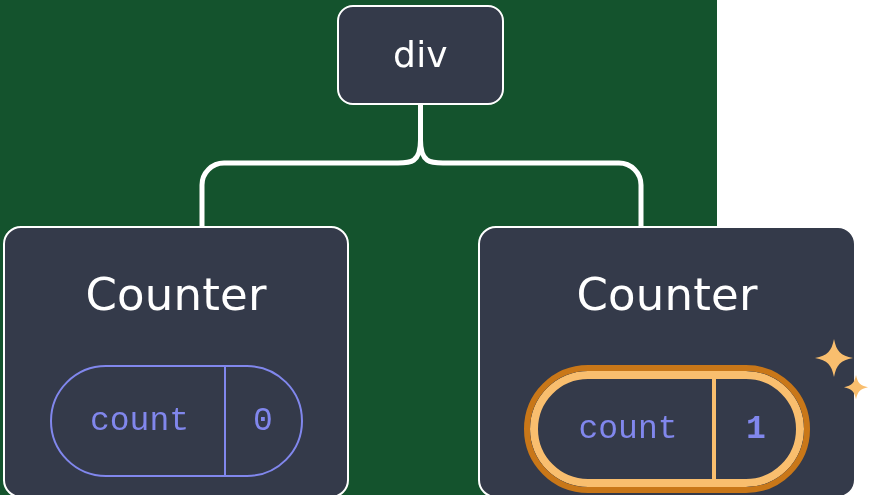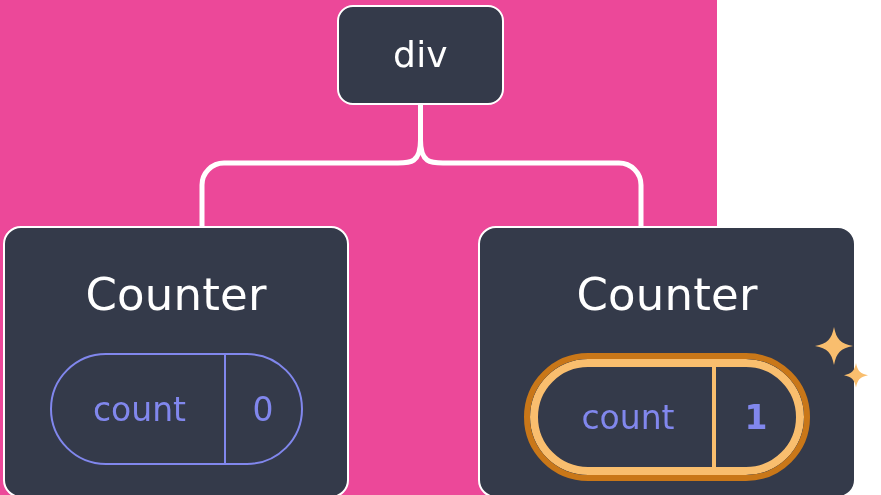--- a/index.html
+++ b/index.html
@@ -9,21 +9,21 @@
   body {
     width: 881px;
     height: 495px;
     overflow: hidden;
     font-family: "DejaVu Sans", "Liberation Sans", sans-serif;
   }
   #stage {
     position: relative;
     width: 717px;
     height: 495px;
-    background: #ec4899;
+    background: #14532d;
   }
 
   
   #connectors {
     position: absolute;
     left: 0;
     top: 0;
     width: 881px;
     height: 495px;
   }
@@ -68,21 +68,22 @@
     font-size: 45px;
     font-weight: 400;
     color: #ffffff;
     line-height: 1;
     letter-spacing: 0.2px;
   }
 
   
   .pill-wrap {
     position: relative;
-    margin-top: 36px;
+    margin-top: 48px;
+    font-family: Liberation Mono, monospace;
   }
   .pill {
     box-sizing: border-box;
     display: flex;
     align-items: stretch;
     border-radius: 999px;
     overflow: hidden;
   }
   .pill .pill-key,
   .pill .pill-val {

